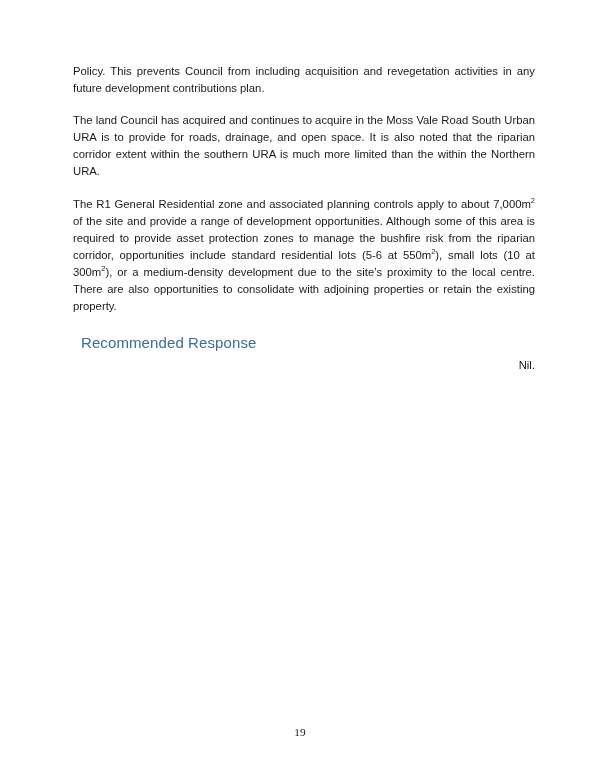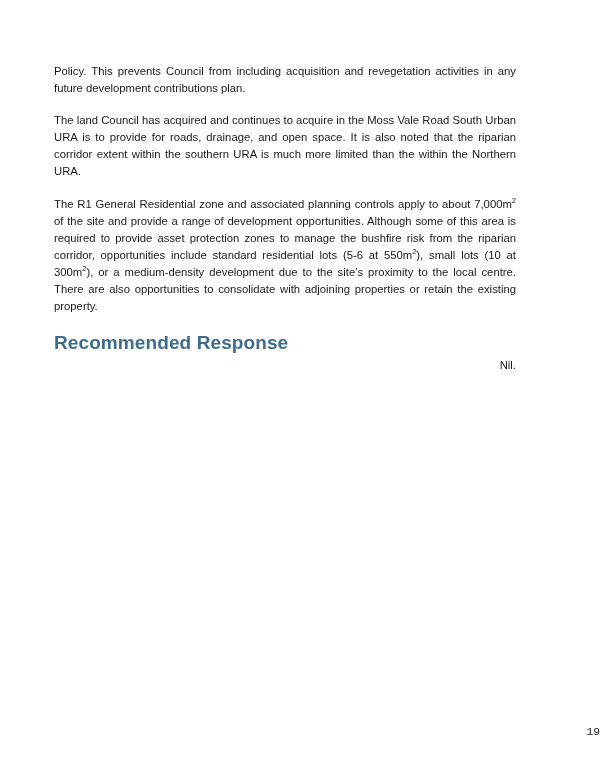--- a/index.html
+++ b/index.html
@@ -10,21 +10,21 @@
   .page {
     position: relative;
     width: 600px;
     height: 776px;
     background: #ffffff;
     overflow: hidden;
     font-family: "Liberation Sans", sans-serif;
   }
   .content {
     position: absolute;
-    left: 54px;
+    left: 73px;
     top: 63px;
     width: 462px;
   }
   p.body-para {
     margin: 0 0 15px 0;
     font-size: 11.3px;
     line-height: 17.1px;
     color: #1a1a1a;
     text-align: justify;
     text-justify: inter-word;
@@ -33,43 +33,43 @@
   }
   p.body-para:last-of-type {
     margin-bottom: 0;
   }
   sup {
     font-size: 0.66em;
     vertical-align: super;
     line-height: 0;
   }
   h2.section-heading {
-    margin: 19px 0 5px 0;
-    font-size: 19px;
-    font-weight: bold;
+    margin: 19px 0 5px 8px;
+    font-size: 15px;
+    font-weight: normal;
     line-height: 18px;
     color: #3d6b93;
     letter-spacing: 0.1px;
   }
   p.answer-text {
     margin: 0;
     font-size: 11.3px;
     line-height: 17px;
     color: #1a1a1a;
     text-align: right;
   }
   .page-number {
     position: absolute;
     left: 0;
     right: 0;
     top: 726px;
-    text-align: right;
+    text-align: center;
     font-size: 11.3px;
     color: #1a1a1a;
-    font-family: Liberation Mono, monospace;
+    font-family: Liberation Serif, serif;
   }
 </style>
 </head>
 <body>
 
 <div class="page">
 
   <div class="content">
 
     <p class="body-para">Policy. This prevents Council from including acquisition and revegetation activities in any future development contributions plan.</p>

